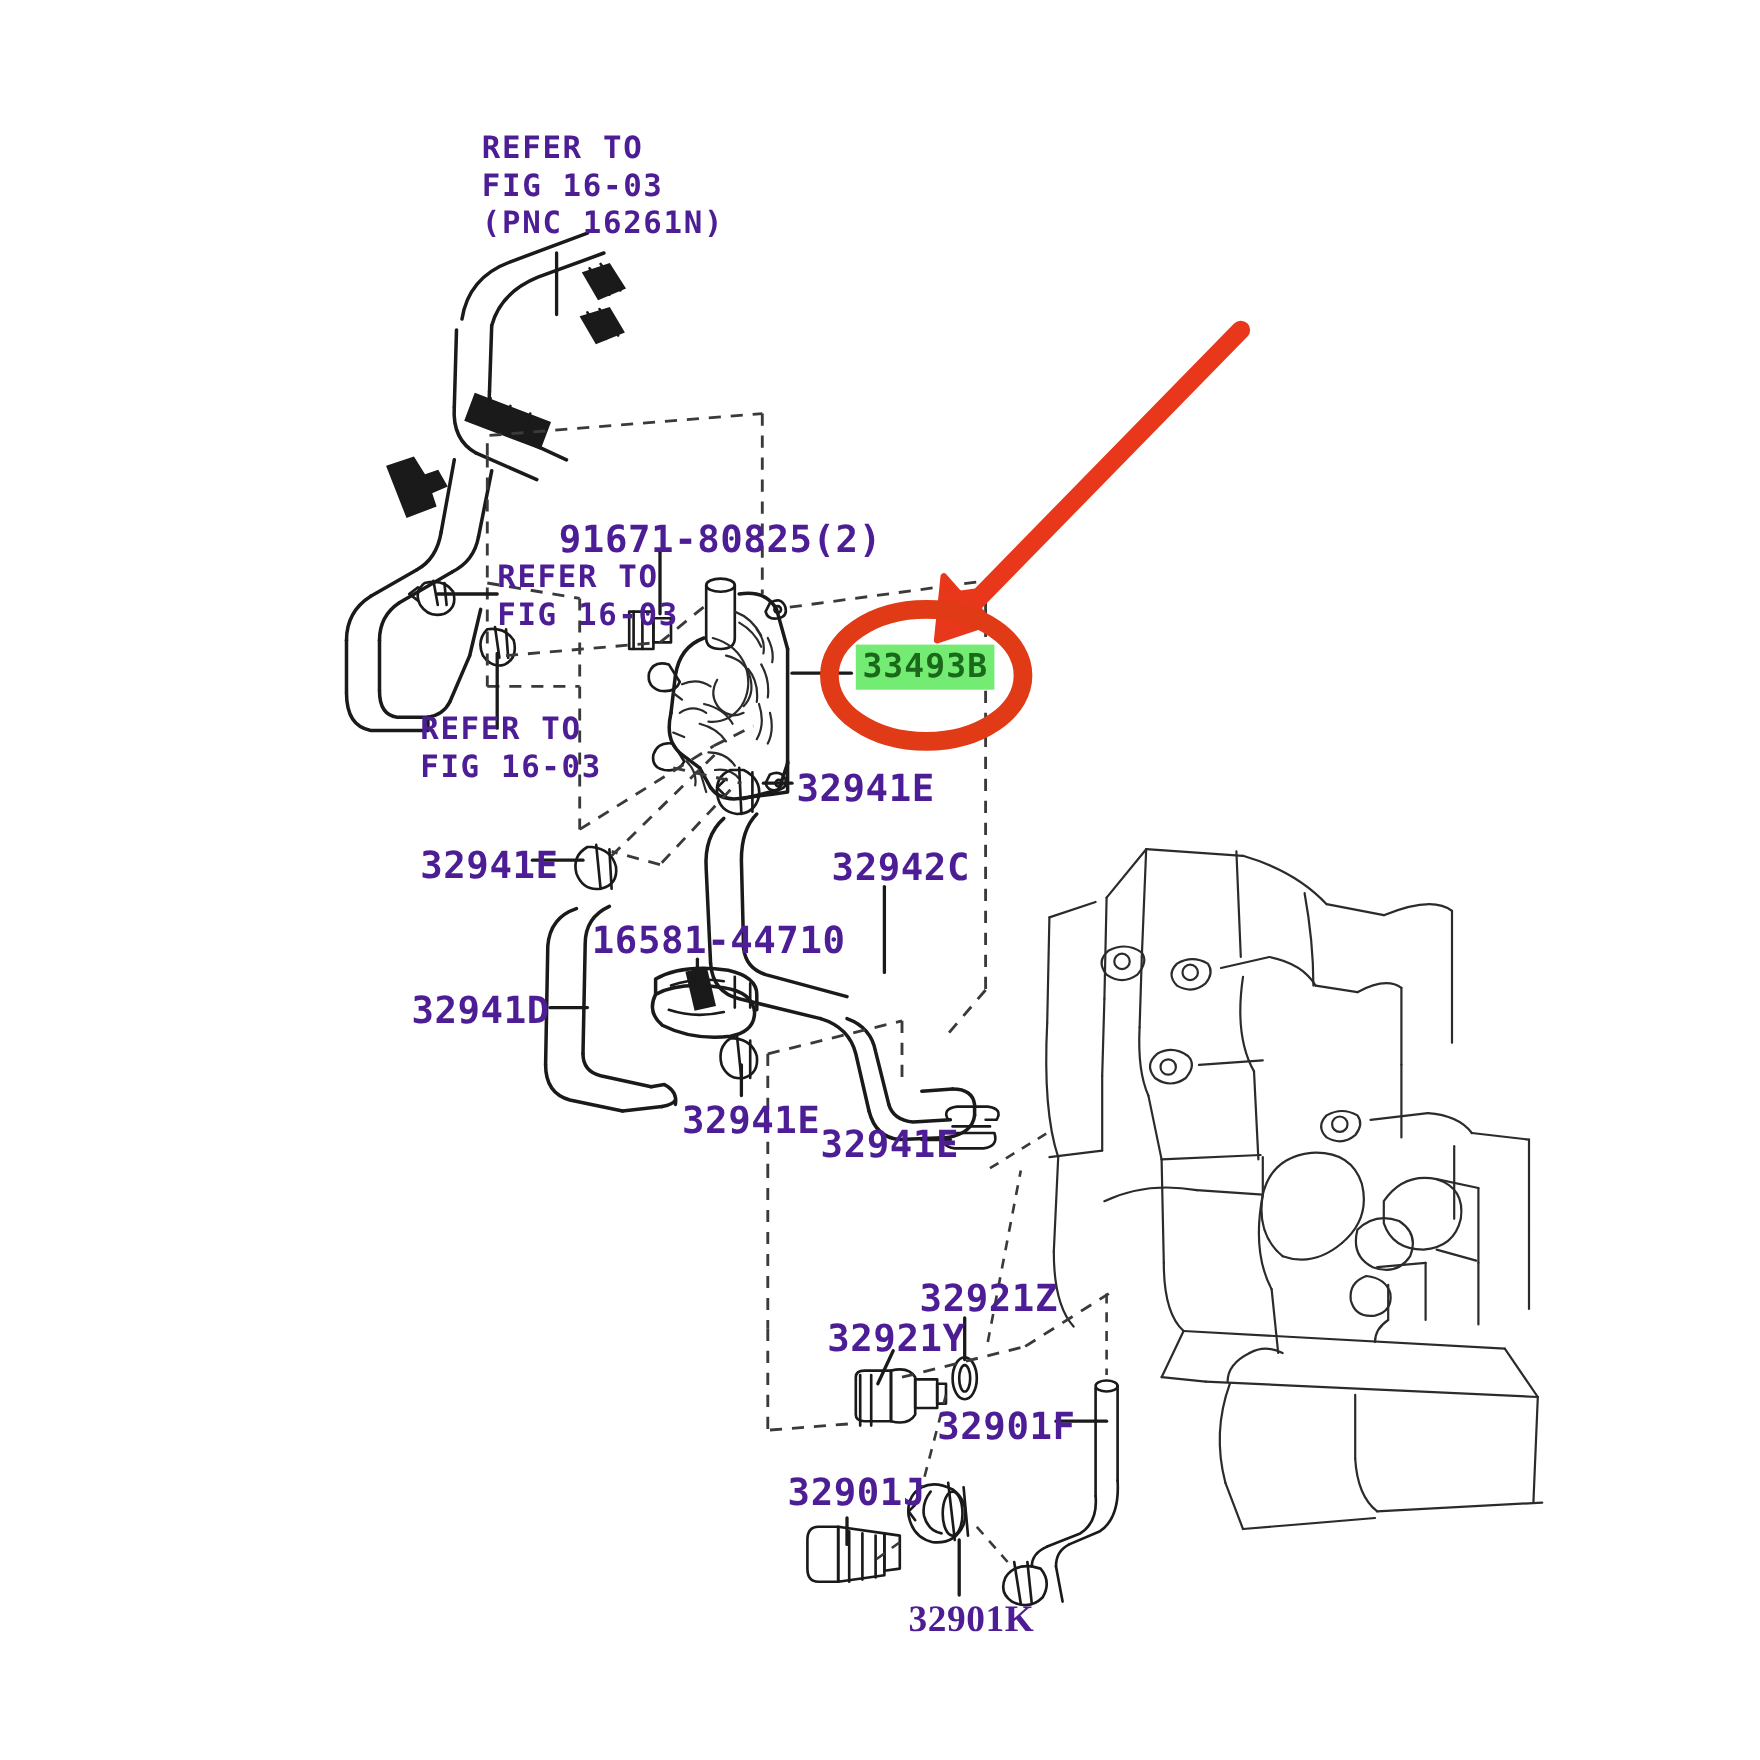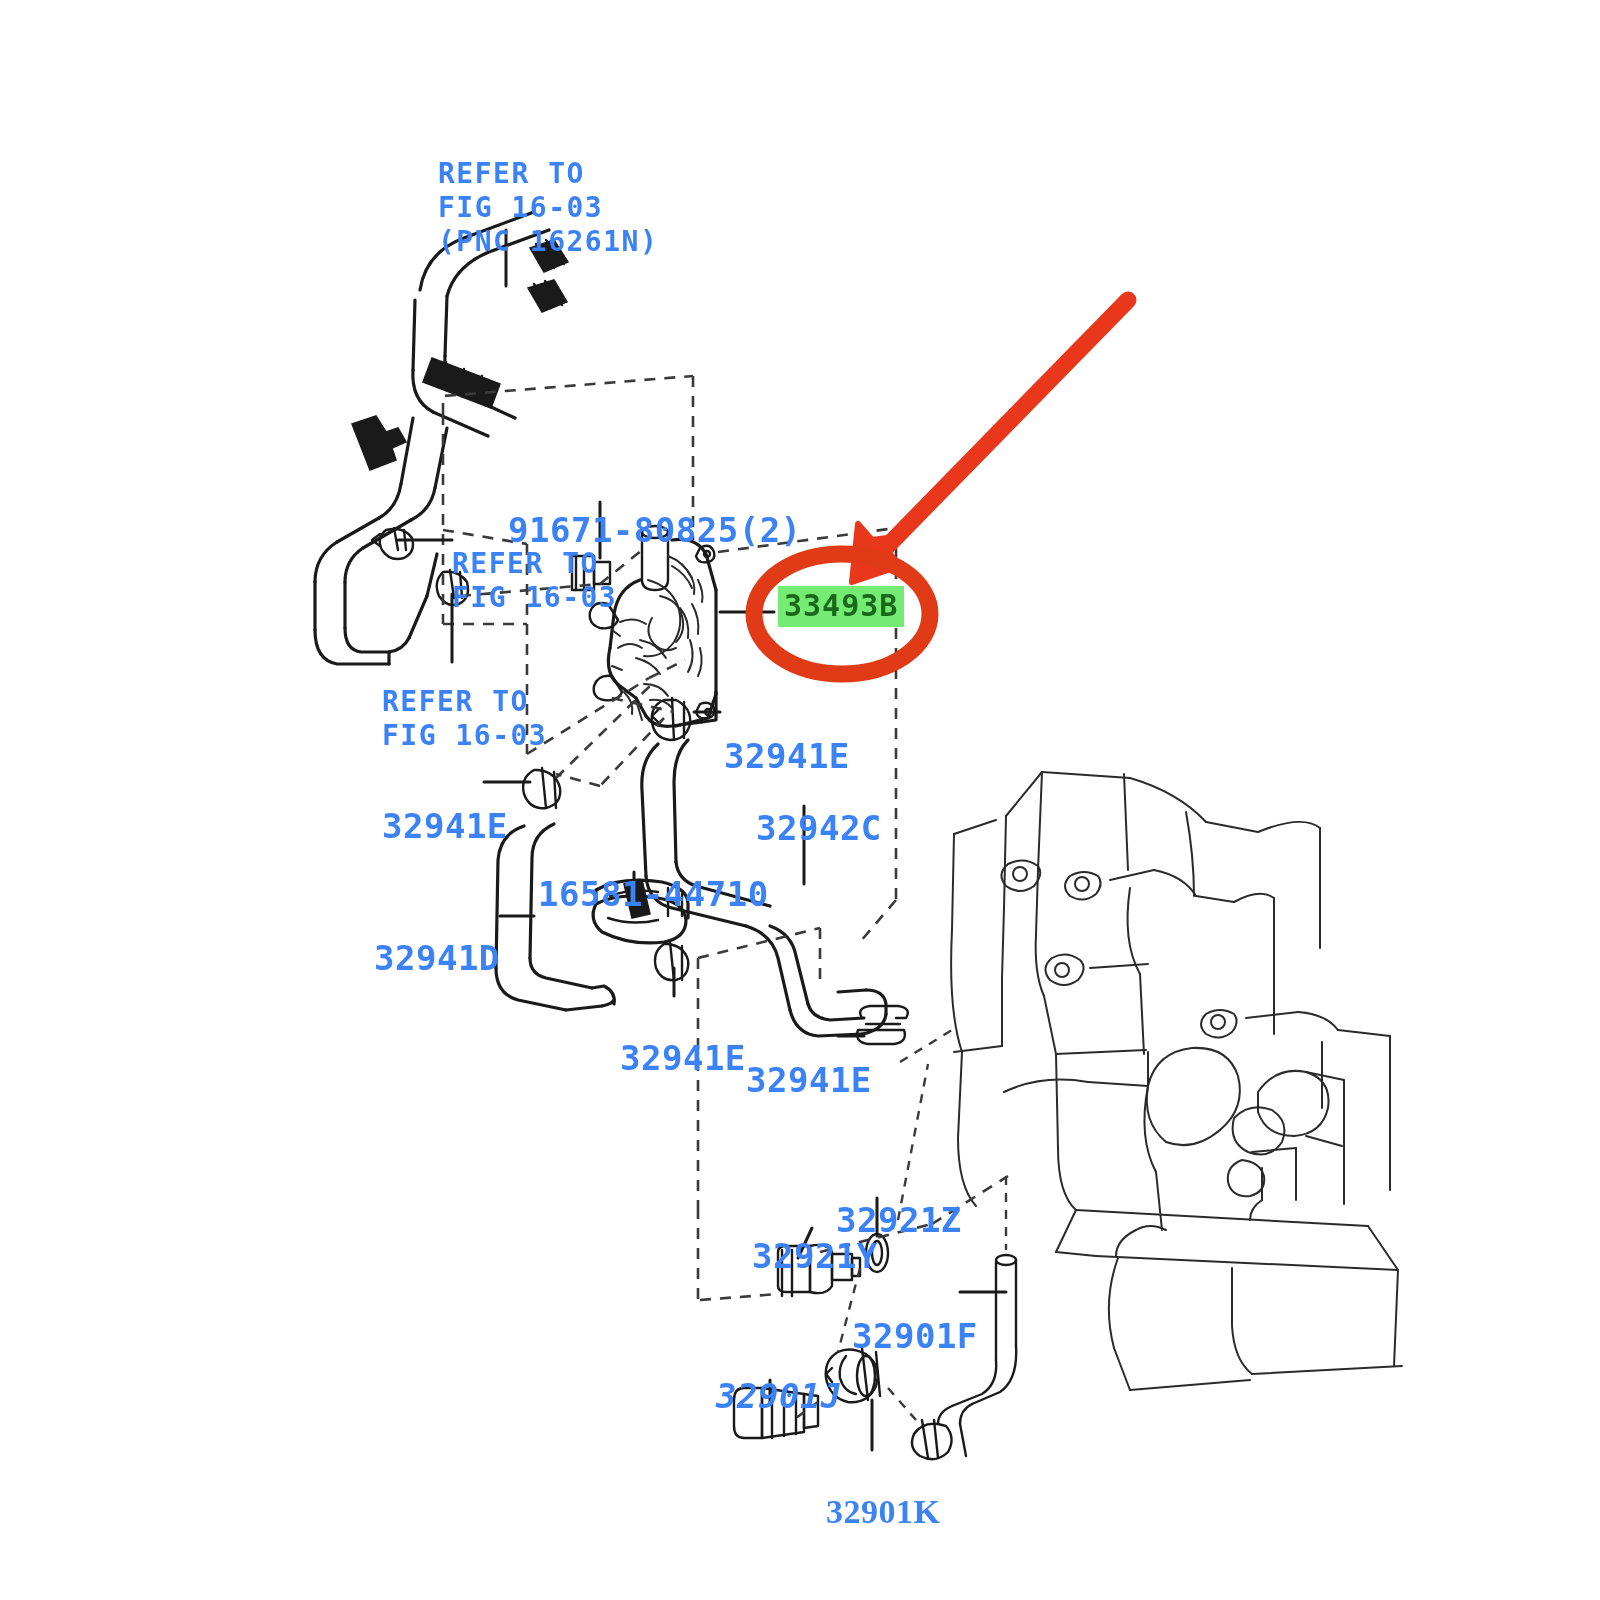--- a/index.html
+++ b/index.html
@@ -24,25 +24,24 @@
   svg.layer {
     position: absolute;
     left: 0; top: 0;
     width: 1600px;
     height: 1600px;
   }
   .lbl {
     position: absolute;
     font-family: "DejaVu Sans Mono", monospace;
     font-weight: bold;
-    color: #3b82f6;
+    color: #4c1d95;
     white-space: pre;
     letter-spacing: 0.5px;
     line-height: 1.24;
-    margin-top: 39px;
   }
   .lbl-30 { font-size: 34px; }
   .refer {
     font-size: 28px;
     letter-spacing: 1.5px;
   }
   
   #hl-box {
     position: absolute;
     background: #74ec74;
@@ -477,17 +476,17 @@
   <div class="lbl lbl-30" style="left:620px; top:998px;">32941E</div>
 
   <div class="lbl lbl-30" style="left:746px; top:1020px;">32941E</div>
 
   <div class="lbl lbl-30" style="left:836px; top:1160px;">32921Z</div>
 
   <div class="lbl lbl-30" style="left:752px; top:1196px;">32921Y</div>
 
   <div class="lbl lbl-30" style="left:852px; top:1276px;">32901F</div>
 
-  <div class="lbl lbl-30" style="left:716px; top:1336px;font-style:italic;">32901J</div>
+  <div class="lbl lbl-30" style="left:716px; top:1336px;">32901J</div>
 
   <div class="lbl lbl-30" style="left:826px; top:1452px;font-family:Liberation Serif, serif;">32901K</div>
 
 </div>
 
 </body></html>

